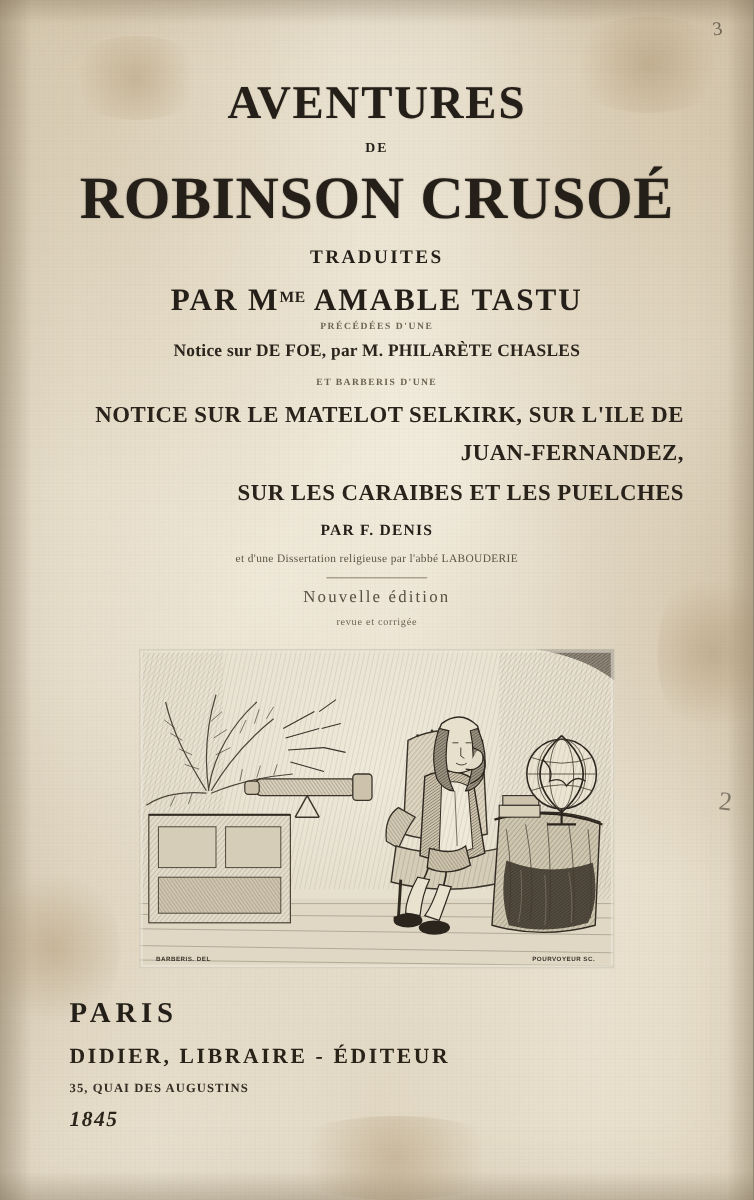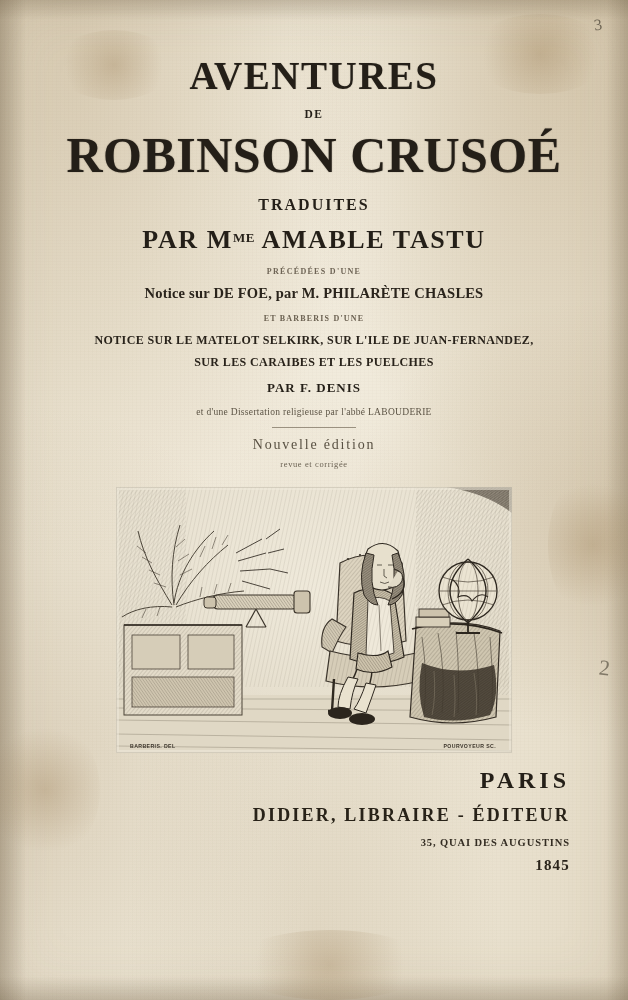--- a/index.html
+++ b/index.html
@@ -74,21 +74,21 @@
     text-align: center;
     color: #241f18;
   }
 
   .t-aventures {
     font-family: "Liberation Serif", serif;
     font-weight: 700;
     font-size: 39px;
     letter-spacing: 1.5px;
     line-height: 1;
-    margin-top: 20px;
+    margin-top: 30px;
     text-shadow: 0 0 1px rgba(40,32,20,0.30);
   }
 
   .t-de {
     font-size: 11.5px;
     font-weight: 700;
     letter-spacing: 1.6px;
     margin-top: 13px;
   }
 
@@ -127,46 +127,47 @@
     font-size: 13px;
     letter-spacing: 0.5px;
     vertical-align: 6px;
   }
 
   .t-faint {
     font-size: 8px;
     font-weight: 700;
     letter-spacing: 1.3px;
     color: #6e6455;
-    margin-top: 12px;
+    margin-top: 2px;
   }
 
   .t-notice1 {
     font-size: 14.5px;
     font-weight: 700;
     letter-spacing: 0.2px;
     margin-top: 9px;
     color: #2a241c;
   }
 
   .t-faint2 {
     font-size: 8px;
     font-weight: 700;
     letter-spacing: 1.2px;
     color: #6b6151;
     margin-top: 12px;
   }
 
   .t-notice2 {
-    font-size: 12px;
+    font-size: 19px;
     font-weight: 700;
     letter-spacing: 0.4px;
     line-height: 1.65;
     margin-top: 8px;
     color: #29231b;
+    text-align: right;
   }
 
   .t-denis {
     font-size: 13px;
     font-weight: 700;
     letter-spacing: 1.0px;
     margin-top: 7px;
     text-align: center;
   }
 
@@ -215,21 +216,21 @@
     font-size: 5.2px;
     letter-spacing: 0.4px;
     color: #3b342a;
     font-family: "Liberation Sans", sans-serif;
     font-weight: 700;
   }
   .sig-left { left: 14px; }
   .sig-right { right: 16px; }
 
   
-  .imprint { margin-top: 14px; text-align: right; }
+  .imprint { margin-top: 25px; text-align: left; }
   .t-paris {
     font-size: 24px;
     font-weight: 700;
     letter-spacing: 4px;
     color: #241f18;
   }
   .t-publisher {
     font-size: 18px;
     font-weight: 700;
     letter-spacing: 2.2px;
@@ -237,25 +238,26 @@
     color: #282218;
   }
   .t-address {
     font-size: 10.5px;
     font-weight: 700;
     letter-spacing: 0.9px;
     margin-top: 11px;
     color: #332c22;
   }
   .t-year {
-    font-size: 15px;
+    font-size: 18px;
     font-weight: 700;
     letter-spacing: 1.2px;
     margin-top: 9px;
     color: #2a241b;
+    font-style: italic;
   }
 
   
   .mark {
     position: absolute;
     z-index: 4;
     color: #5d5546;
     font-family: "Liberation Serif", serif;
     opacity: 0.85;
   }

